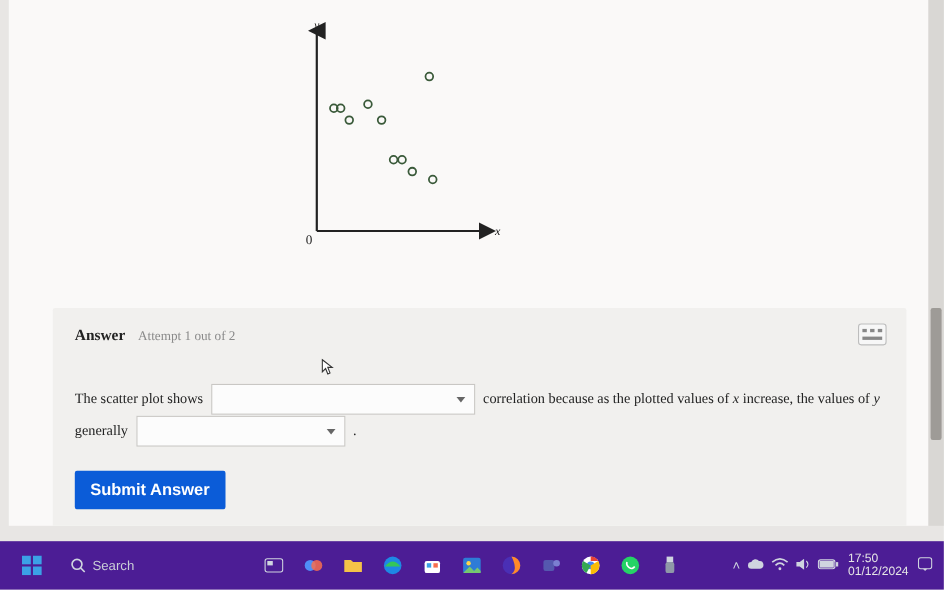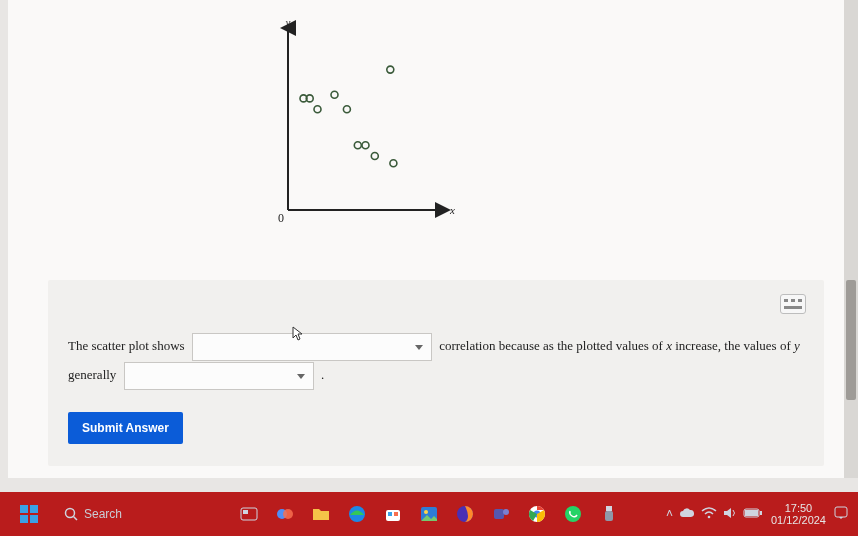--- a/index.html
+++ b/index.html
@@ -55,44 +55,44 @@
 .dd::after {
   content: ""; position: absolute; right: 8px; top: 11px;
   border-left: 4px solid transparent; border-right: 4px solid transparent;
   border-top: 5px solid #666;
 }
 .dd1 { width: 240px; }
 .dd2 { width: 190px; }
 .submit-btn {
   margin-top: 22px;
   background: #0b5cd8; color: #fff; border: none;
-  font-family: Arial, sans-serif; font-weight: 600; font-size: 12px;
+  font-family: Arial, sans-serif; font-weight: 600; font-size: 15px;
   padding: 9px 14px; cursor: pointer; border-radius: 2px;
 }
 .cursor-arrow {
   position: absolute; left: 284px; top: 326px; width:12px; height:16px;
 }
 .taskbar {
   position: absolute; left: 0; right: 0; bottom: 0; height: 44px;
-  background: #b91c1c;
+  background: #4c1d95;
   display: flex; align-items: center;
   font-family: 'Segoe UI', Arial, sans-serif; color: #e6e6e6; font-size: 12px;
 }
 .start-btn {
   width: 30px; height: 30px; margin-left: 14px;
   display:flex;align-items:center;justify-content:center;cursor:pointer;
 }
 .search-box {
   margin-left: 10px; display:flex; align-items:center; gap:6px;
   padding: 4px 10px; cursor:text; color:#c9cdd6;
 }
 .tb-center { position:absolute; left:50%; transform:translateX(-50%); display:flex; gap:10px; align-items:center;}
 .tb-icon { width:26px; height:26px; border-radius:4px; display:flex;align-items:center;justify-content:center; cursor:pointer;}
 .tb-right { position:absolute; right:10px; display:flex; align-items:center; gap:8px;}
-.clock { text-align:center; line-height:1.1; font-size:11px; color:#e6e6e6;}
+.clock { text-align:left; line-height:1.1; font-size:11px; color:#e6e6e6;}
 .tray-group { display:flex; gap:6px; align-items:center; color:#cfd4df;}
 .scrollbar { position:absolute; right:0; top:0; bottom:58px; width:14px; background:#d9d7d4;}
 .scroll-thumb { position:absolute; right:2px; width:10px; top:280px; height:120px; background:#9e9b97; border-radius:2px;}
 </style>
 </head>
 <body>
 
 <div class="page">
 
   <div class="chart-area">
@@ -119,20 +119,24 @@
           <circle cx="99.8" cy="125.2" r="3.5" fill="none" stroke="#3a5a3a" stroke-width="1.6"></circle>
           <circle cx="107.5" cy="125.2" r="3.5" fill="none" stroke="#3a5a3a" stroke-width="1.6"></circle>
           <circle cx="116.8" cy="136.0" r="3.5" fill="none" stroke="#3a5a3a" stroke-width="1.6"></circle>
           <circle cx="132.3" cy="49.6" r="3.5" fill="none" stroke="#3a5a3a" stroke-width="1.6"></circle>
           <circle cx="135.4" cy="143.2" r="3.5" fill="none" stroke="#3a5a3a" stroke-width="1.6"></circle>
         </g>
     </svg>
   </div>
 
   <div class="answer-panel">
+    <div class="answer-header">
+      <b>Answer</b>
+      <span class="attempt">Attempt 1 out of 2</span>
+    </div>
     <div class="keyboard-icon"></div>
 
     <div class="sentence">
       <span>The scatter plot shows</span>
       <span class="dd dd1"></span>
       <span>correlation because as the plotted values of</span>
       <span class="mathvar">x</span>
       <span>increase, the values of</span>
       <span class="mathvar">y</span>
       <span>generally</span>

